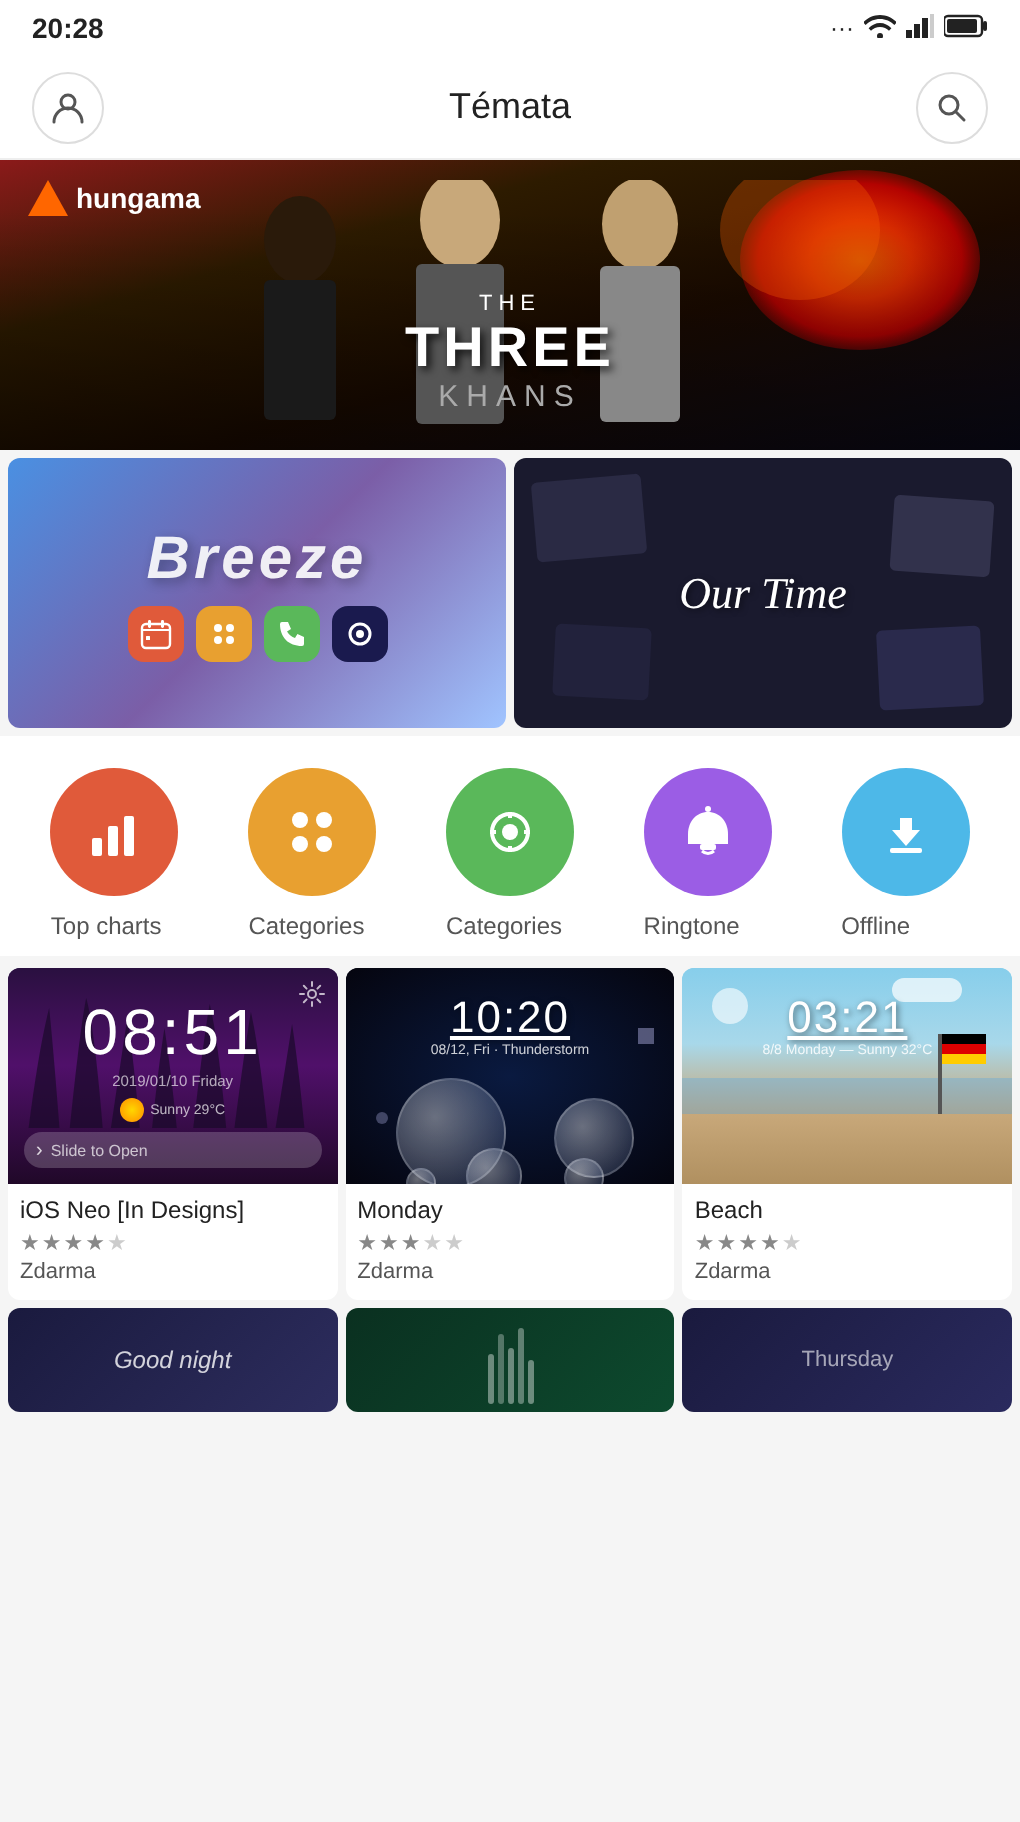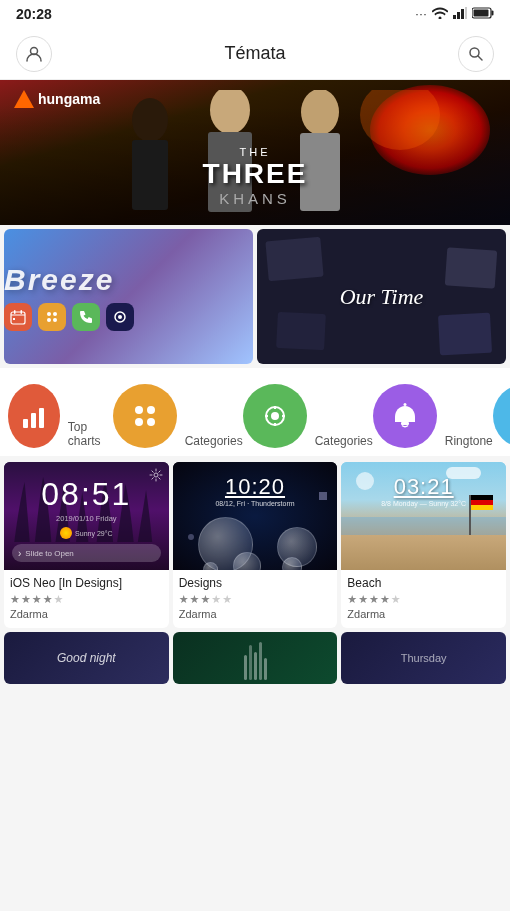--- a/index.html
+++ b/index.html
@@ -148,21 +148,21 @@
       flex: 1;
       height: 135px;
       border-radius: 6px;
       overflow: hidden;
       position: relative;
     }
     .featured-card-breeze {
       background: linear-gradient(135deg, #4a90e2 0%, #7b5ea7 50%, #a0c4ff 100%);
       display: flex;
       flex-direction: column;
-      align-items: flex-start;
+      align-items: center;
       justify-content: center;
     }
     .breeze-text {
       font-size: 30px;
       font-weight: 900;
       color: rgba(255,255,255,0.9);
       font-style: italic;
       text-shadow: 2px 2px 6px rgba(0,0,0,0.3);
       letter-spacing: 2px;
     }
@@ -198,22 +198,22 @@
 
     
     .category-row {
       display: flex;
       justify-content: space-around;
       padding: 16px 8px 8px;
       background: #fff;
     }
     .category-item {
       display: flex;
-      flex-direction: row;
-      align-items: flex-end;
+      flex-direction: column;
+      align-items: flex-start;
       gap: 8px;
       cursor: pointer;
     }
     .category-circle {
       width: 64px;
       height: 64px;
       border-radius: 50%;
       display: flex;
       align-items: center;
       justify-content: center;
@@ -643,21 +643,21 @@
         <div class="bubble" style="width:55px;height:55px;left:25px;top:55px;"></div>
         <div class="bubble" style="width:40px;height:40px;right:20px;top:65px;"></div>
         <div class="bubble" style="width:28px;height:28px;left:60px;top:90px;"></div>
         <div class="bubble" style="width:20px;height:20px;right:35px;top:95px;"></div>
         <div class="bubble" style="width:15px;height:15px;left:30px;top:100px;"></div>
 
         <div style="position:absolute;top:30px;right:10px;width:8px;height:8px;background:rgba(200,200,255,0.4);border-radius:50;"></div>
         <div style="position:absolute;bottom:30px;left:15px;width:6px;height:6px;background:rgba(200,200,255,0.3);border-radius:50%;"></div>
       </div>
       <div class="theme-info">
-        <div class="theme-name">Designs</div>
+        <div class="theme-name">Monday</div>
         <div class="theme-stars">
           <span class="star filled">★</span>
           <span class="star filled">★</span>
           <span class="star filled">★</span>
           <span class="star">★</span>
           <span class="star">★</span>
         </div>
         <div class="theme-price">Zdarma</div>
       </div>
     </div>

